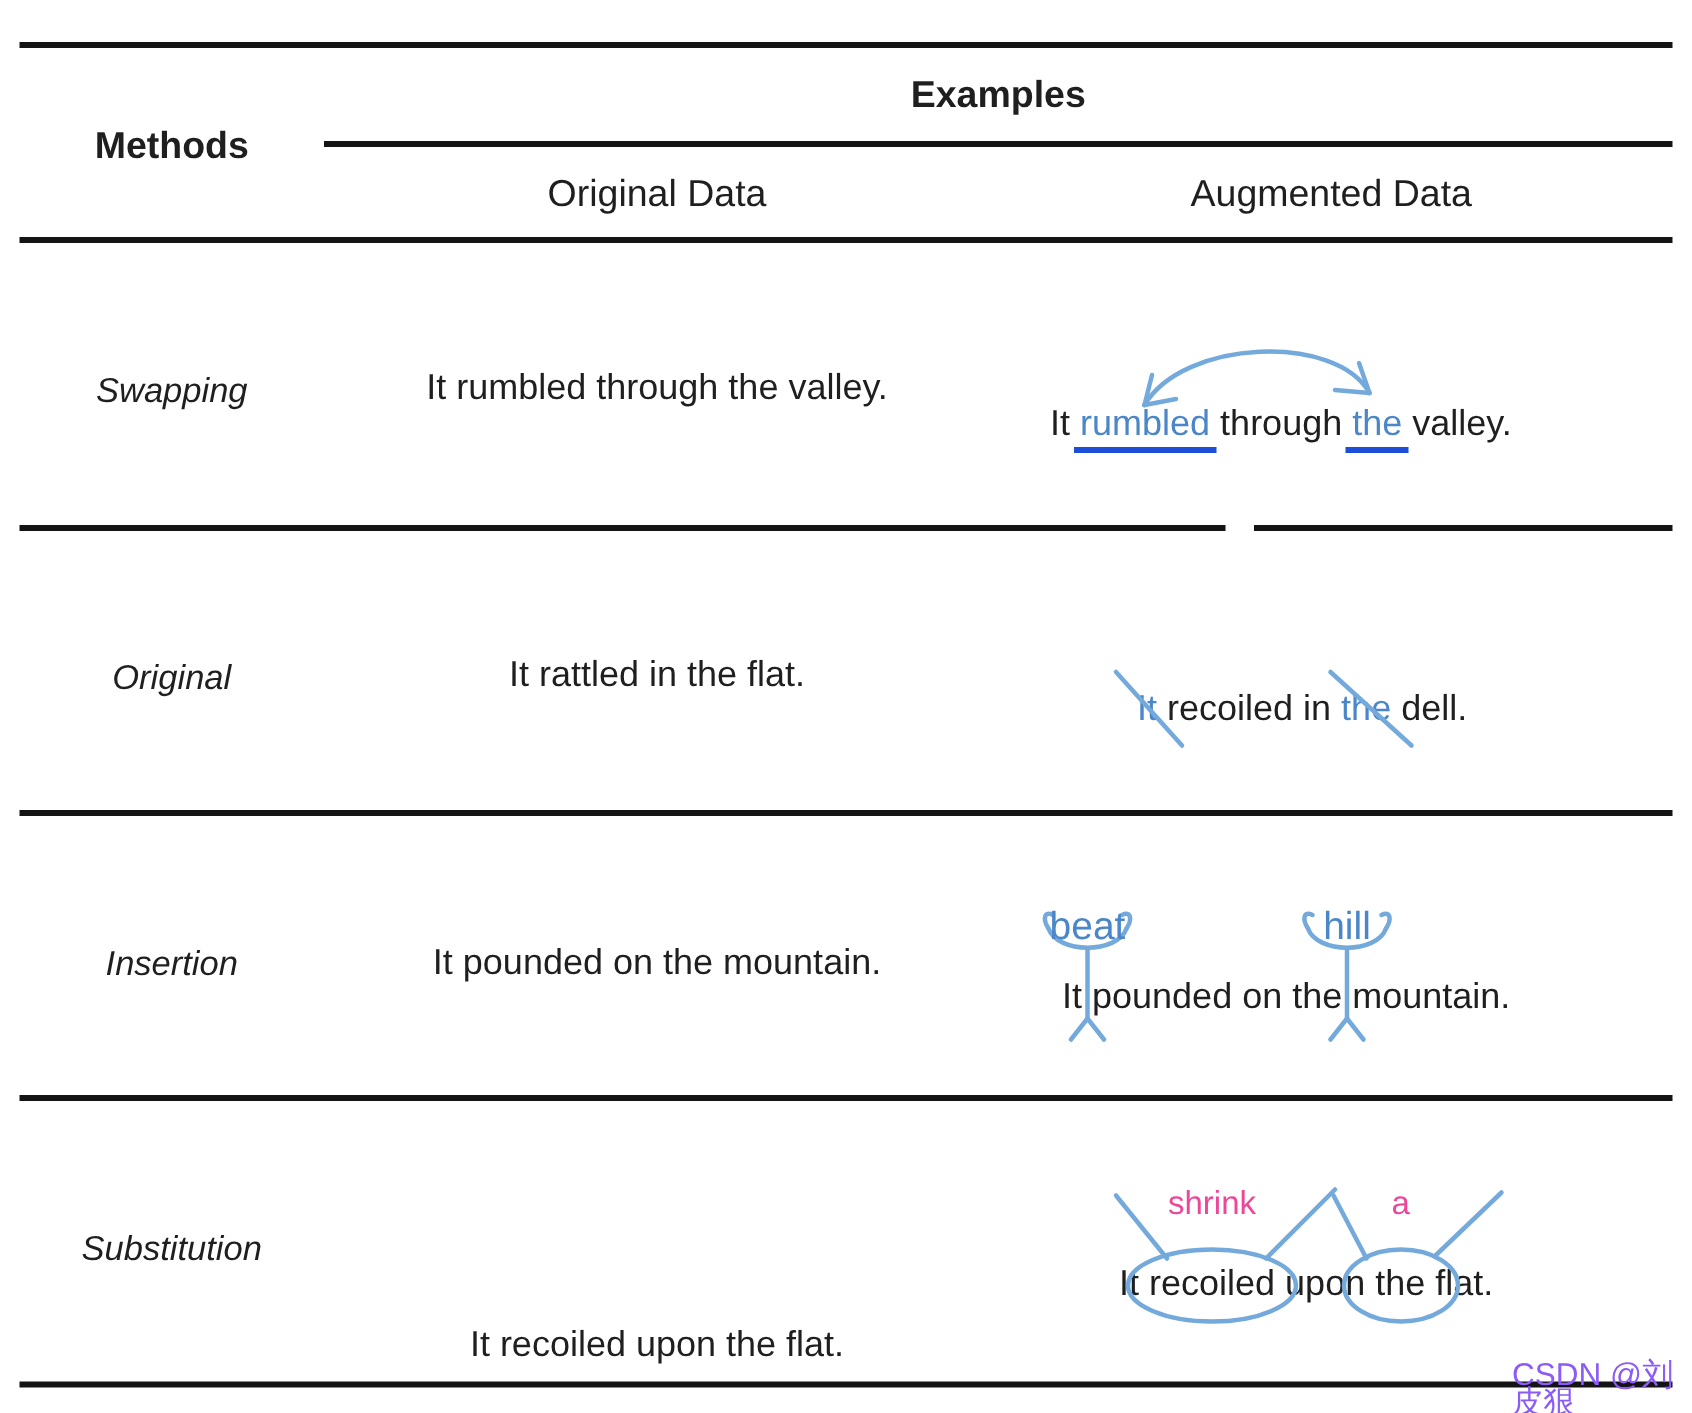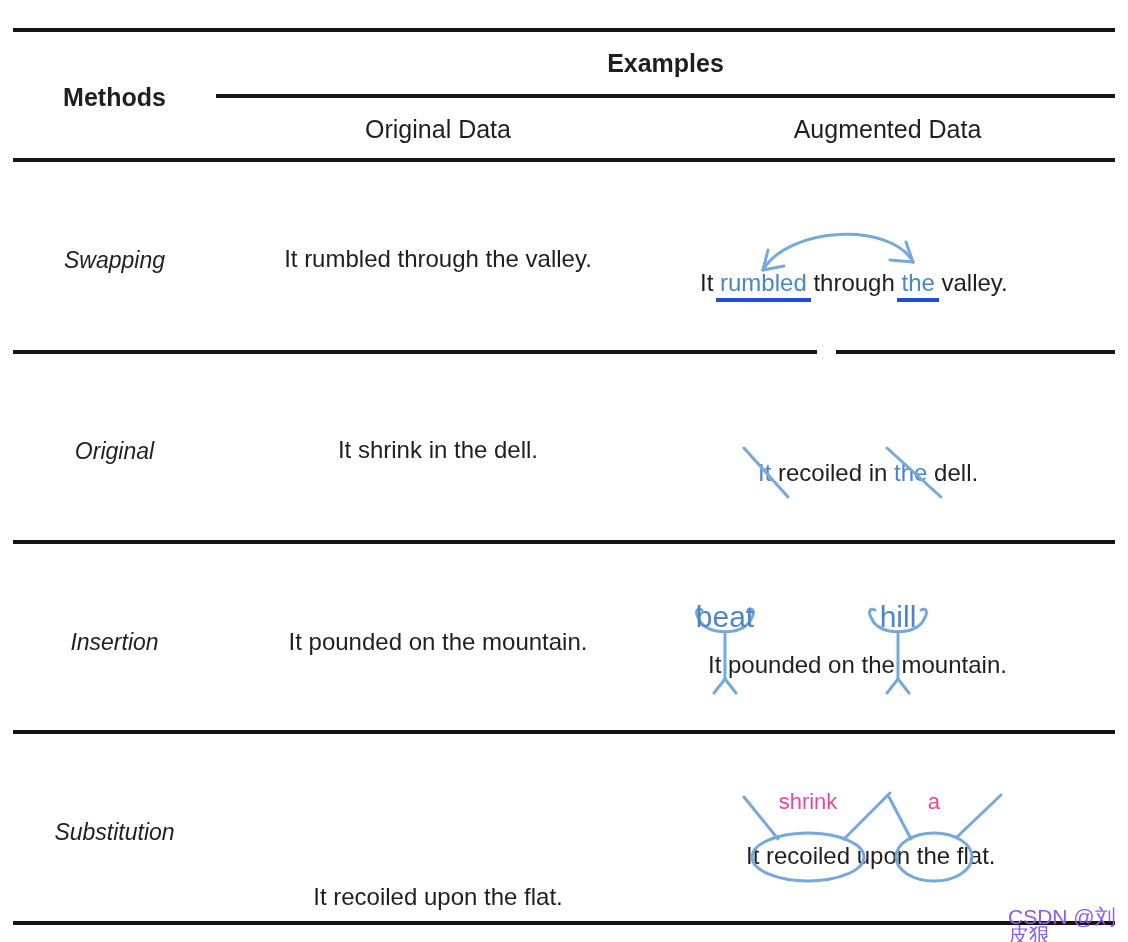--- a/index.html
+++ b/index.html
@@ -12,21 +12,21 @@
   .sh{position:absolute;text-align:center;font-weight:400;font-size:25px;line-height:30px;}
   .mlabel{position:absolute;left:13px;width:203px;text-align:center;font-style:italic;font-size:23px;line-height:30px;}
   .orig{position:absolute;left:216px;width:444px;text-align:center;font-size:24px;line-height:30px;}
   .aug{position:absolute;font-size:24px;line-height:30px;white-space:nowrap;z-index:1;}
   .blue{color:#4a86c8;}
   .ul{border-bottom:4px solid #1d4ed8;padding:0 4px 2px;margin:0 -4px;}
   .rel{position:relative;}
   svg.mark{position:absolute;overflow:visible;pointer-events:none;}
   .mark path,.mark line,.mark ellipse{fill:none;stroke:#74a9dc;stroke-width:3;stroke-linecap:round;}
   .ins{position:absolute;top:0;width:0;height:0;}
-  .insword{position:absolute;left:-40px;top:-45px;width:80px;text-align:center;font-size:30px;line-height:24px;color:#4a86c8;}
+  .insword{position:absolute;left:-40px;top:-45px;width:80px;text-align:center;font-size:26px;line-height:24px;color:#4a86c8;}
   .subword{position:absolute;top:-52px;text-align:center;font-size:22px;line-height:24px;color:#ec4899;}
   .watermark{position:absolute;left:1008px;top:908px;width:115px;font-size:21px;line-height:18px;color:#8b5cf6;z-index:3;text-align:left;}
 </style>
 </head>
 <body>
 
 <div class="canvas">
 
   <div class="rule" style="left:13px;top:28px;width:1102px;"></div>
   <div class="rule" style="left:216px;top:94px;width:899px;"></div>
@@ -48,21 +48,21 @@
     <svg class="mark" style="left:53px;top:-48px;width:170px;height:60px;" viewBox="0 0 170 60">
       <path d="M10,50 C36,6 138,2 160,42"></path>
       <path d="M10,50 L15,30"></path>
         <path d="M10,50 L31,46"></path>
       <path d="M160,42 L153,22"></path>
         <path d="M160,42 L137,40"></path>
     </svg><span>It </span><span class="blue ul">rumbled</span><span> through </span><span class="blue ul">the</span><span> valley.</span>
   </div>
 
   <div class="mlabel" style="top:436px;">Original</div>
-  <div class="orig" style="top:435px;">It shrink in the dell.</div>
+  <div class="orig" style="top:435px;">It rattled in the flat.</div>
   <div class="aug" style="left:758px;top:458px;"><span class="rel"><span class="blue">It</span><svg class="mark" style="left:-16px;top:-13px;width:52px;height:60px;" viewBox="0 0 52 60">
           <line x1="2" y1="2" x2="46" y2="51"></line>
         </svg></span><span> recoiled in </span><span class="rel"><span class="blue">the</span><svg class="mark" style="left:-9px;top:-13px;width:62px;height:60px;" viewBox="0 0 62 60">
           <line x1="2" y1="2" x2="56" y2="51"></line>
         </svg></span><span> dell.</span></div>
 
   <div class="mlabel" style="top:627px;">Insertion</div>
   <div class="orig" style="top:627px;">It pounded on the mountain.</div>
   <div class="aug" style="left:708px;top:650px;"><span>It pounded on the mountain.</span>
     <span class="ins" style="left:17px;">

